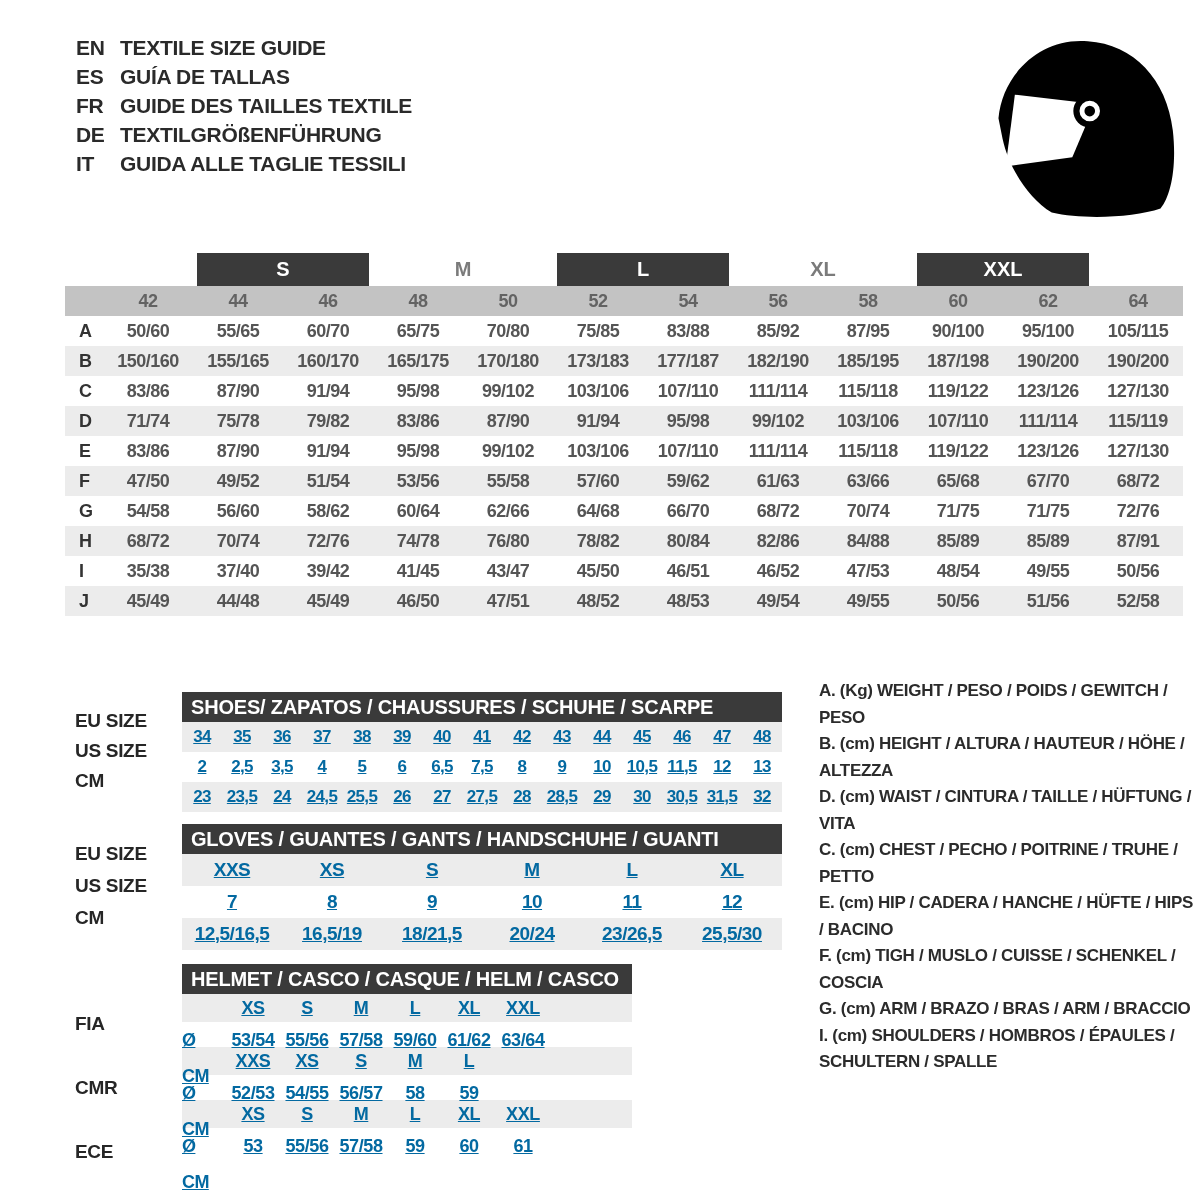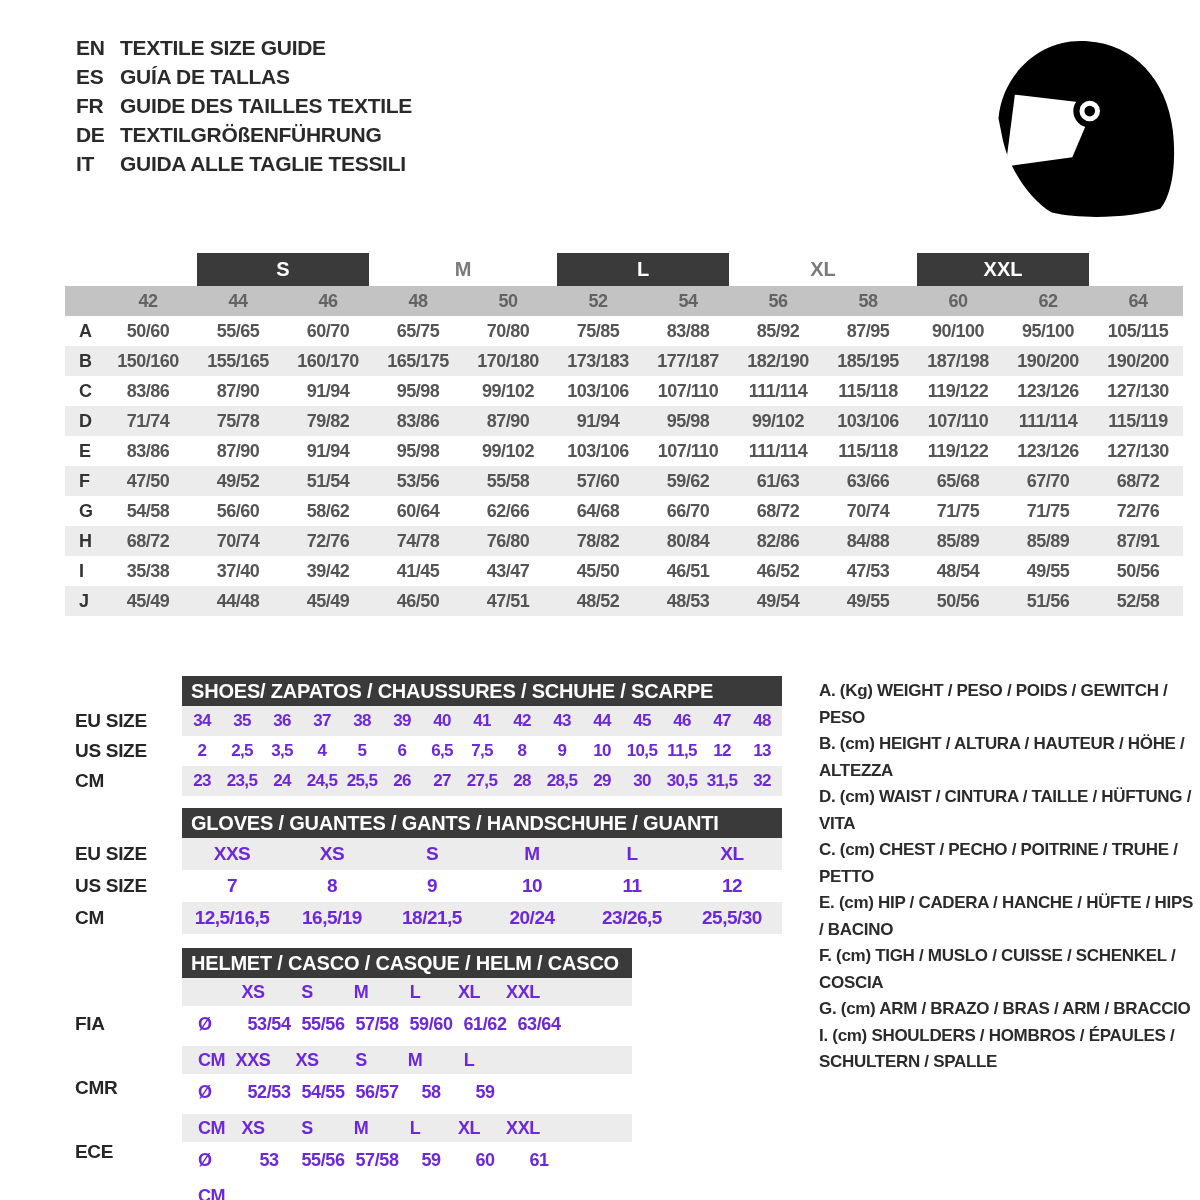--- a/index.html
+++ b/index.html
@@ -33,32 +33,32 @@
   
   .section{position:absolute;left:75px;display:flex;}
   .section.shoes{top:676px;}
   .section.gloves{top:808px;}
   .section.helmet-sec{top:948px;}
   .labels-col{width:107px;flex:none;}
   .label-row{font-size:19px;color:#262626;letter-spacing:-0.3px;}
   .spacer-header{height:30px;}
   .band-col{flex:none;}
   .sec-header{background:#3a3a3a;color:#ffffff;font-size:20px;height:30px;line-height:30px;
-              padding-left:9px;letter-spacing:-0.2px;}
+              padding-left:9px;letter-spacing:-0.2px;margin-top:16px;}
   .shoes .band-col,.gloves .band-col{width:600px;}
   .helmet-sec .band-col{width:450px;}
-  .data-row{display:grid;color:#6d28d9;text-align:center;}
+  .data-row{display:grid;color:#0369a1;text-align:center;text-decoration:underline;}
   .data-row.gray{background:#ececec;}
   .shoes .data-row{grid-template-columns:repeat(15,40px);height:30px;line-height:30px;font-size:17px;letter-spacing:-0.7px;}
   .shoes .label-row{height:30px;line-height:30px;}
   .gloves .data-row{grid-template-columns:repeat(6,100px);height:32px;line-height:32px;font-size:19px;letter-spacing:-0.5px;}
   .gloves .label-row{height:32px;line-height:32px;}
   .helmet-sec .data-row{grid-template-columns:44px repeat(6,54px);font-size:18px;letter-spacing:-0.4px;}
   .helmet-sec .size-row{height:28px;line-height:28px;}
-  .helmet-sec .value-row{height:40px;line-height:36px;margin-left:16px;}
+  .helmet-sec .value-row{height:25px;line-height:36px;}
   .diam-cell{text-align:left;letter-spacing:-0.6px;}
   .helmet-sec .label-row.size-h{height:28px;}
   .helmet-sec .label-row.value-h{height:36px;line-height:36px;}
 
   
   .legend{position:absolute;left:795px;top:678px;width:402px;}
   .legend-item{font-size:17px;line-height:26.5px;letter-spacing:-0.3px;color:#2b2b2b;white-space:pre-line;margin-left:24px;}
 </style>
 </head>
 <body>

